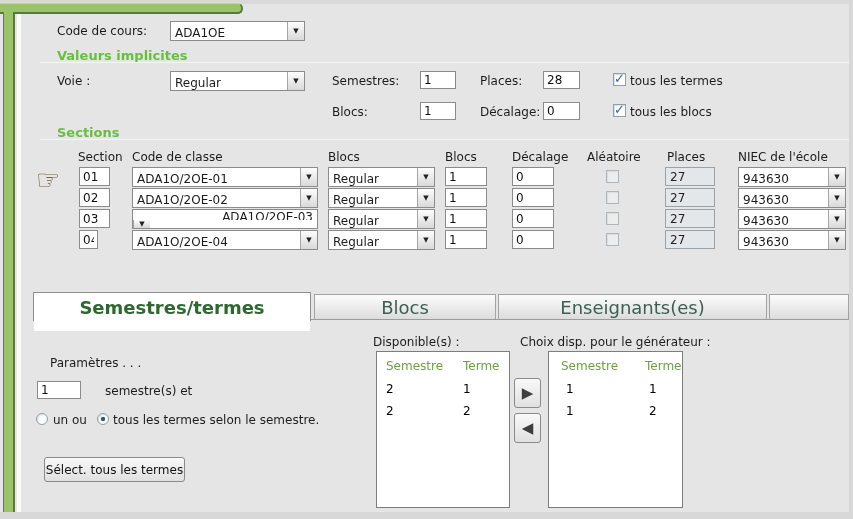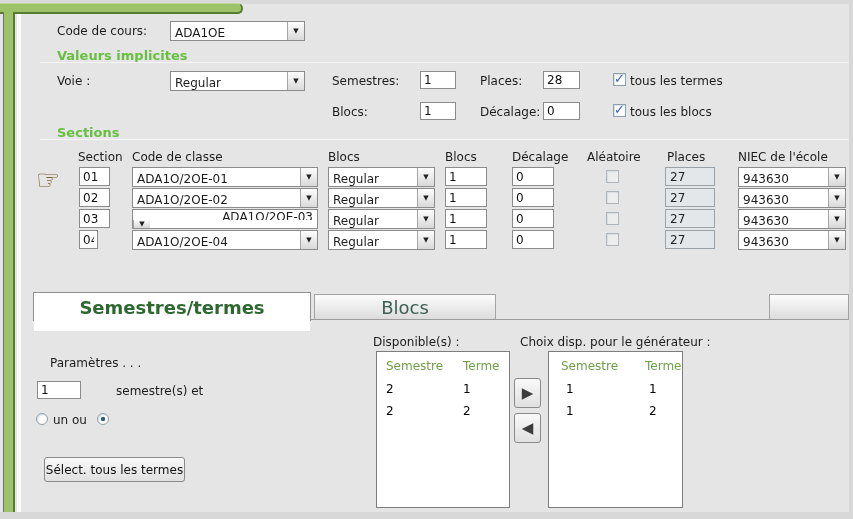--- a/index.html
+++ b/index.html
@@ -189,30 +189,32 @@
     <div class="ro" style="left:665px; top:230px; width:50px; height:19px;">27</div>
     <div class="dd" style="left:738px; top:230px; width:108px; height:20px;">
       <span class="dd-text">943630</span>
         <span class="dd-btn">▼</span>
     </div>
   </div>
 
   <div class="tabbar">
     <div class="tab active" style="left:0; width:278px;">Semestres/termes</div>
     <div class="tab" style="left:281px; width:182px;">Blocs</div>
+    <div class="tab" style="left:465px; width:269px;">Enseignants(es)</div>
     <div class="tab" style="left:736px; right:0;"></div>
   </div>
 
   <div class="lbl" style="left:50px; top:356px;">Paramètres . . .</div>
   <input class="tin" style="left: 37px; top: 381px; width: 44px; height: 18px;" value="1">
-  <div class="lbl" style="left:116px; top:384px;">semestre(s) et</div>
+  <div class="lbl" style="left:105px; top:384px;">semestre(s) et</div>
 
   <div class="radio" style="left:36px; top:413px;"></div>
   <div class="lbl" style="left:53px; top:413px;">un ou</div>
   <div class="radio selected" style="left:97px; top:413px;"></div>
+  <div class="lbl" style="left:113px; top:413px;">tous les termes selon le semestre.</div>
 
   <div class="btn" style="left:44px; top:457px; width:141px; height:25px;">Sélect. tous les termes</div>
 
   <div class="lbl" style="left:373px; top:335px;">Disponible(s) :</div>
   <div class="listbox" style="left:376px; top:351px; width:134px; height:157px;">
     <div class="list-head" style="left:9px; top:7px;">Semestre</div>
     <div class="list-head" style="left:86px; top:7px;">Terme</div>
     <div class="list-cell" style="left:9px; top:30px;">2</div>
     <div class="list-cell" style="left:86px; top:30px;">1</div>
     <div class="list-cell" style="left:9px; top:52px;">2</div>

